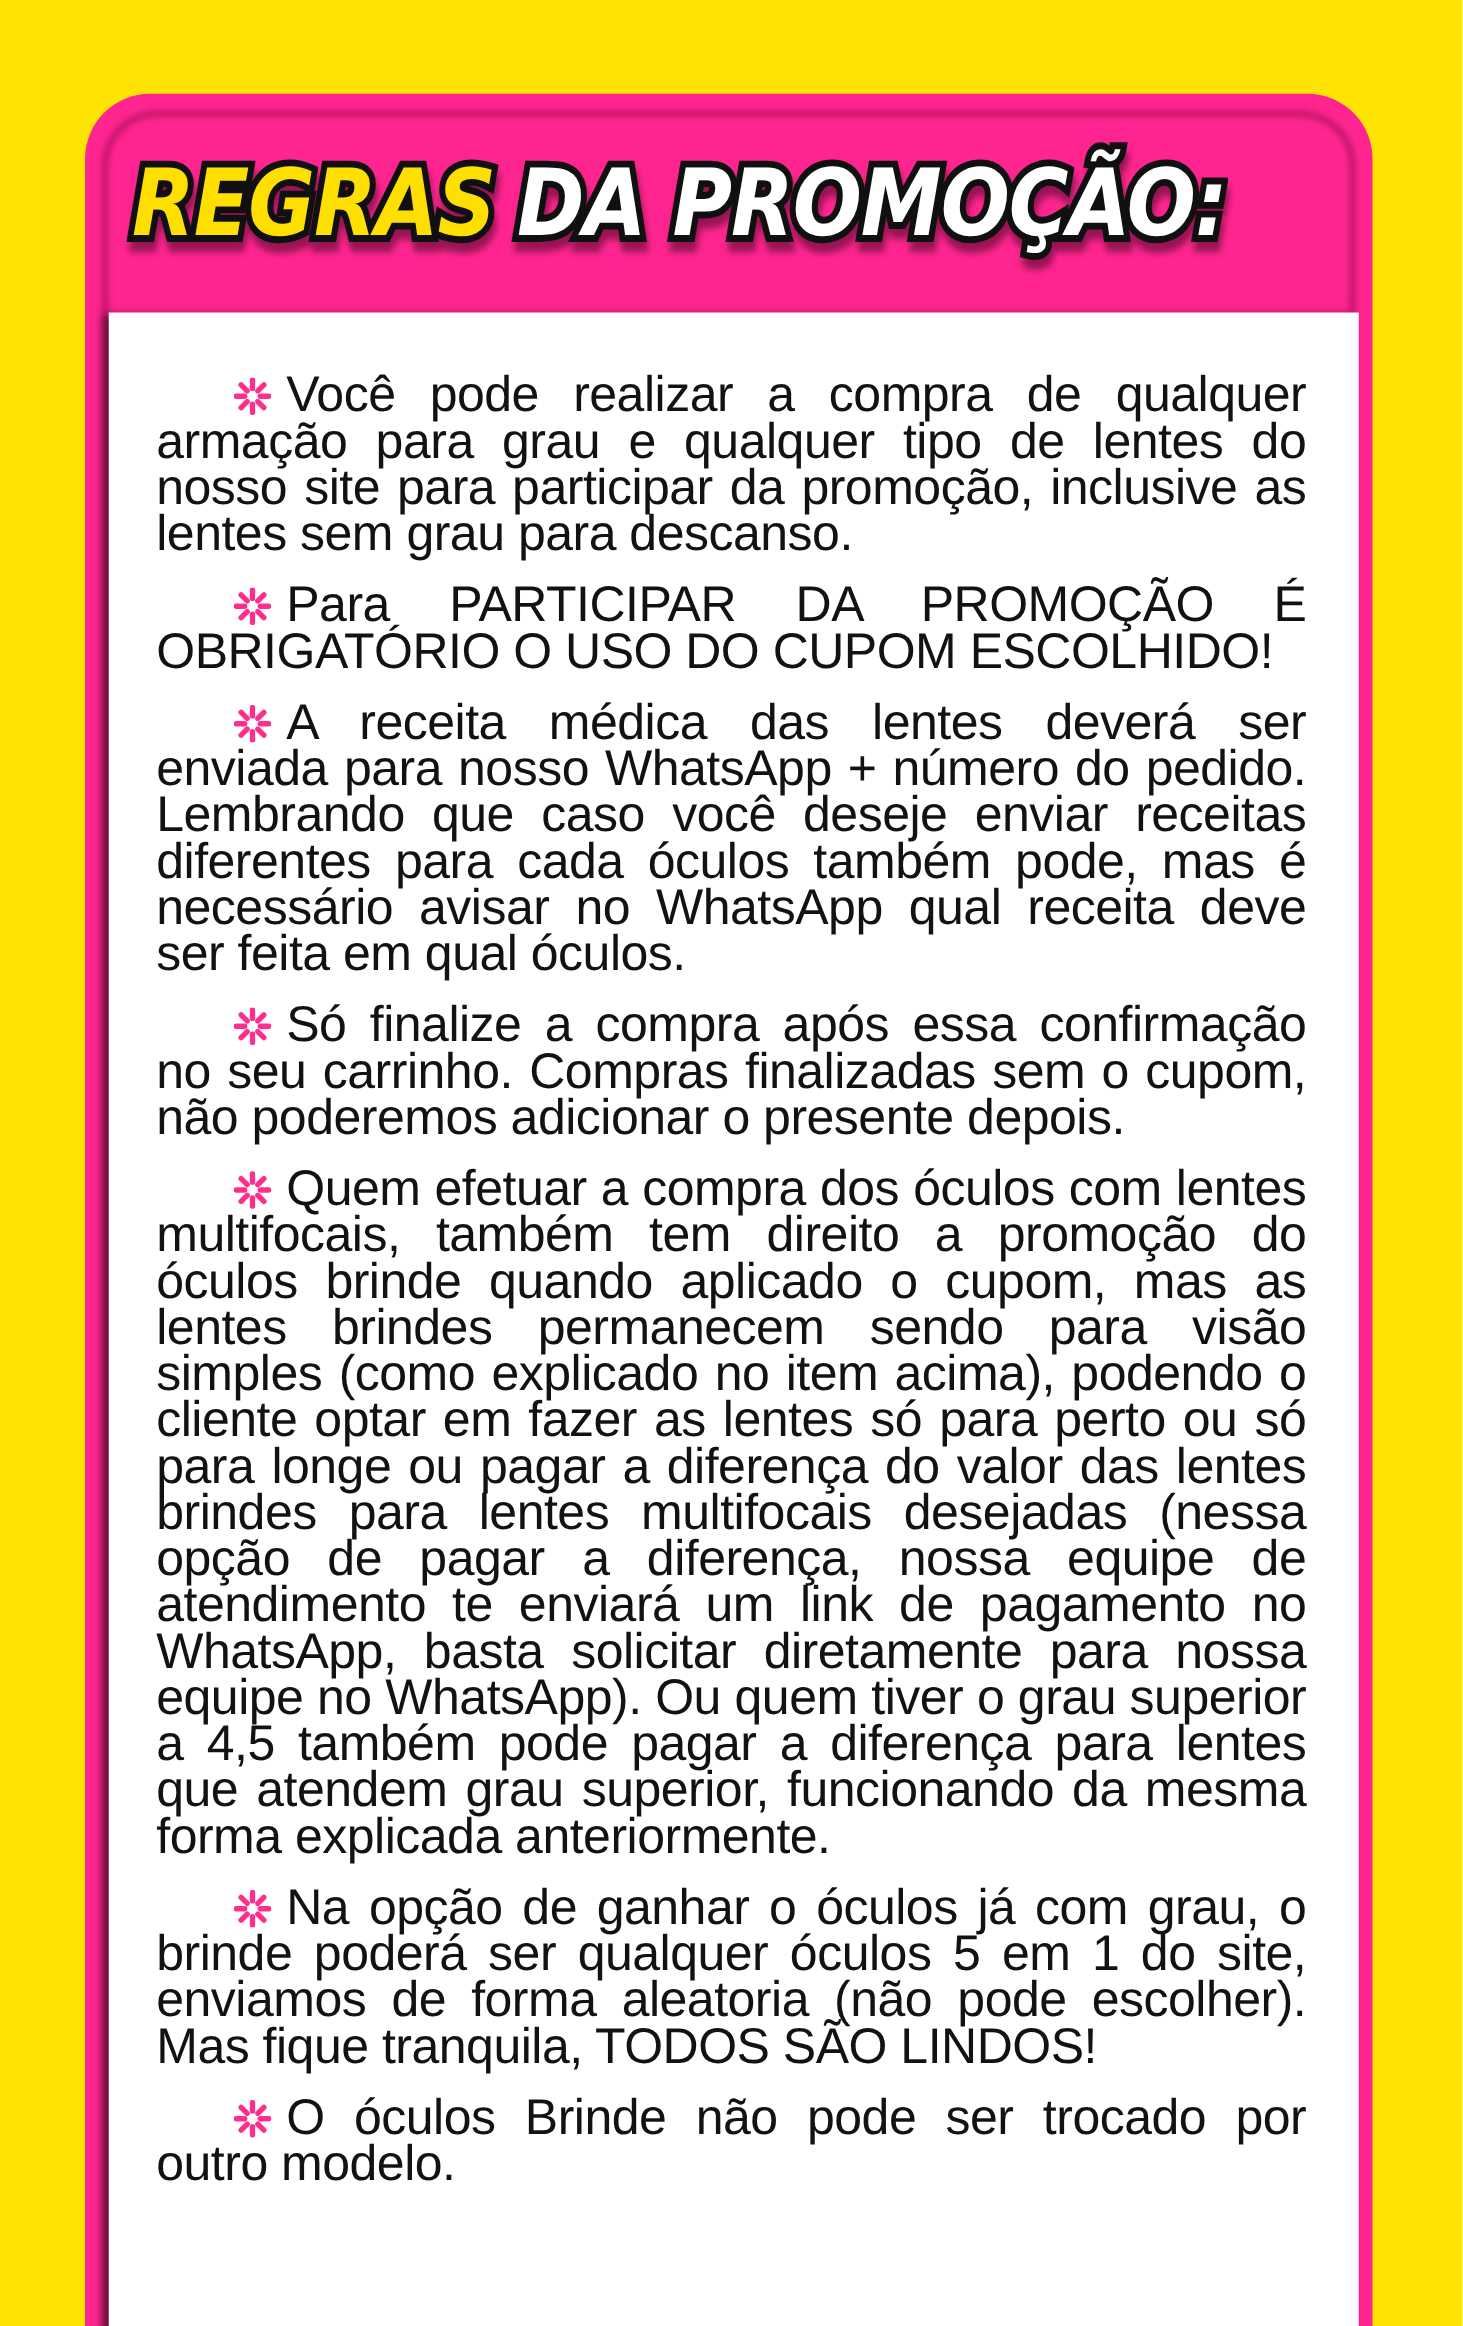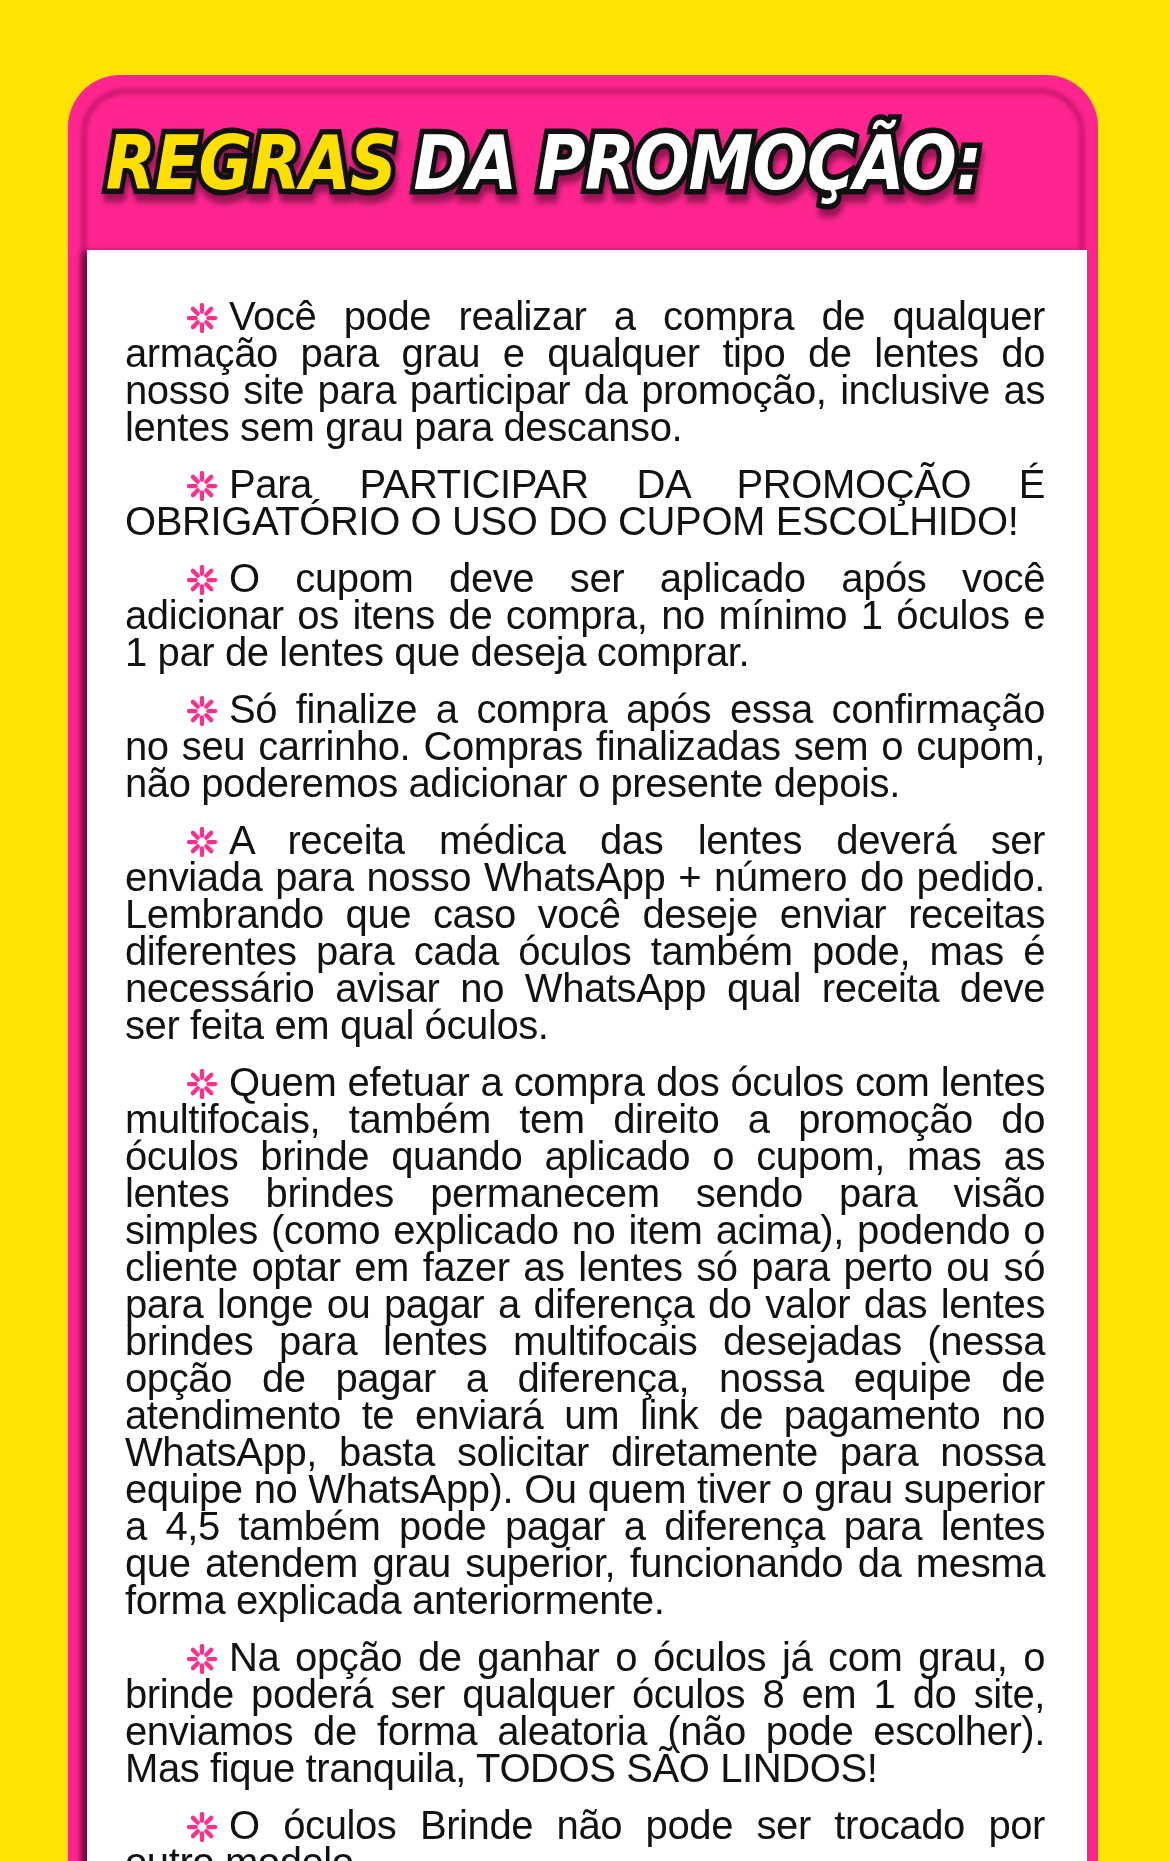--- a/index.html
+++ b/index.html
@@ -99,40 +99,37 @@
     <div class="rules">
 
       <p class="rule"><svg class="spark" viewBox="0 0 24 24">
             <use href="#spark-glyph"></use>
           </svg><span>Você pode realizar a compra de qualquer armação para grau e qualquer tipo de lentes do nosso site para participar da promoção, inclusive as lentes sem grau para descanso.</span></p>
 
       <p class="rule"><svg class="spark" viewBox="0 0 24 24">
             <use href="#spark-glyph"></use>
           </svg><span>Para PARTICIPAR DA PROMOÇÃO É OBRIGATÓRIO O USO DO CUPOM ESCOLHIDO!</span></p>
 
+
       <p class="rule"><svg class="spark" viewBox="0 0 24 24">
             <use href="#spark-glyph"></use>
-          </svg><span>O cupom deve ser aplicado após você adicionar os itens de compra, no mínimo 1 óculos e 1 par de lentes que deseja comprar.</span></p>
+          </svg><span>A receita médica das lentes deverá ser enviada para nosso WhatsApp + número do pedido. Lembrando que caso você deseje enviar receitas diferentes para cada óculos também pode, mas é necessário avisar no WhatsApp qual receita deve ser feita em qual óculos.</span></p>
 
       <p class="rule"><svg class="spark" viewBox="0 0 24 24">
             <use href="#spark-glyph"></use>
           </svg><span>Só finalize a compra após essa confirmação no seu carrinho. Compras finalizadas sem o cupom, não poderemos adicionar o presente depois.</span></p>
-
-      <p class="rule"><svg class="spark" viewBox="0 0 24 24">
-            <use href="#spark-glyph"></use>
-          </svg><span>A receita médica das lentes deverá ser enviada para nosso WhatsApp + número do pedido. Lembrando que caso você deseje enviar receitas diferentes para cada óculos também pode, mas é necessário avisar no WhatsApp qual receita deve ser feita em qual óculos.</span></p>
 
 
       <p class="rule"><svg class="spark" viewBox="0 0 24 24">
             <use href="#spark-glyph"></use>
           </svg><span>Quem efetuar a compra dos óculos com lentes multifocais, também tem direito a promoção do óculos brinde quando aplicado o cupom, mas as lentes brindes permanecem sendo para visão simples (como explicado no item acima), podendo o cliente optar em fazer as lentes só para perto ou só para longe ou pagar a diferença do valor das lentes brindes para lentes multifocais desejadas (nessa opção de pagar a diferença, nossa equipe de atendimento te enviará um link de pagamento no WhatsApp, basta solicitar diretamente para nossa equipe no WhatsApp). Ou quem tiver o grau superior a 4,5 também pode pagar a diferença para lentes que atendem grau superior, funcionando da mesma forma explicada anteriormente.</span></p>
 
       <p class="rule"><svg class="spark" viewBox="0 0 24 24">
             <use href="#spark-glyph"></use>
-          </svg><span>Na opção de ganhar o óculos já com grau, o brinde poderá ser qualquer óculos 8 em 1 do site, enviamos de forma aleatoria (não pode escolher). Mas fique tranquila, TODOS SÃO LINDOS!</span></p>
+          </svg><span>Na opção de ganhar o óculos já com grau, o brinde poderá ser qualquer óculos 5 em 1 do site, enviamos de forma aleatoria (não pode escolher). Mas fique tranquila, TODOS SÃO LINDOS!</span></p>
 
       <p class="rule"><svg class="spark" viewBox="0 0 24 24">
             <use href="#spark-glyph"></use>
           </svg><span>O óculos Brinde não pode ser trocado por outro modelo.</span></p>
 
     </div>
   </div>
 </div>
 
 </body></html>

